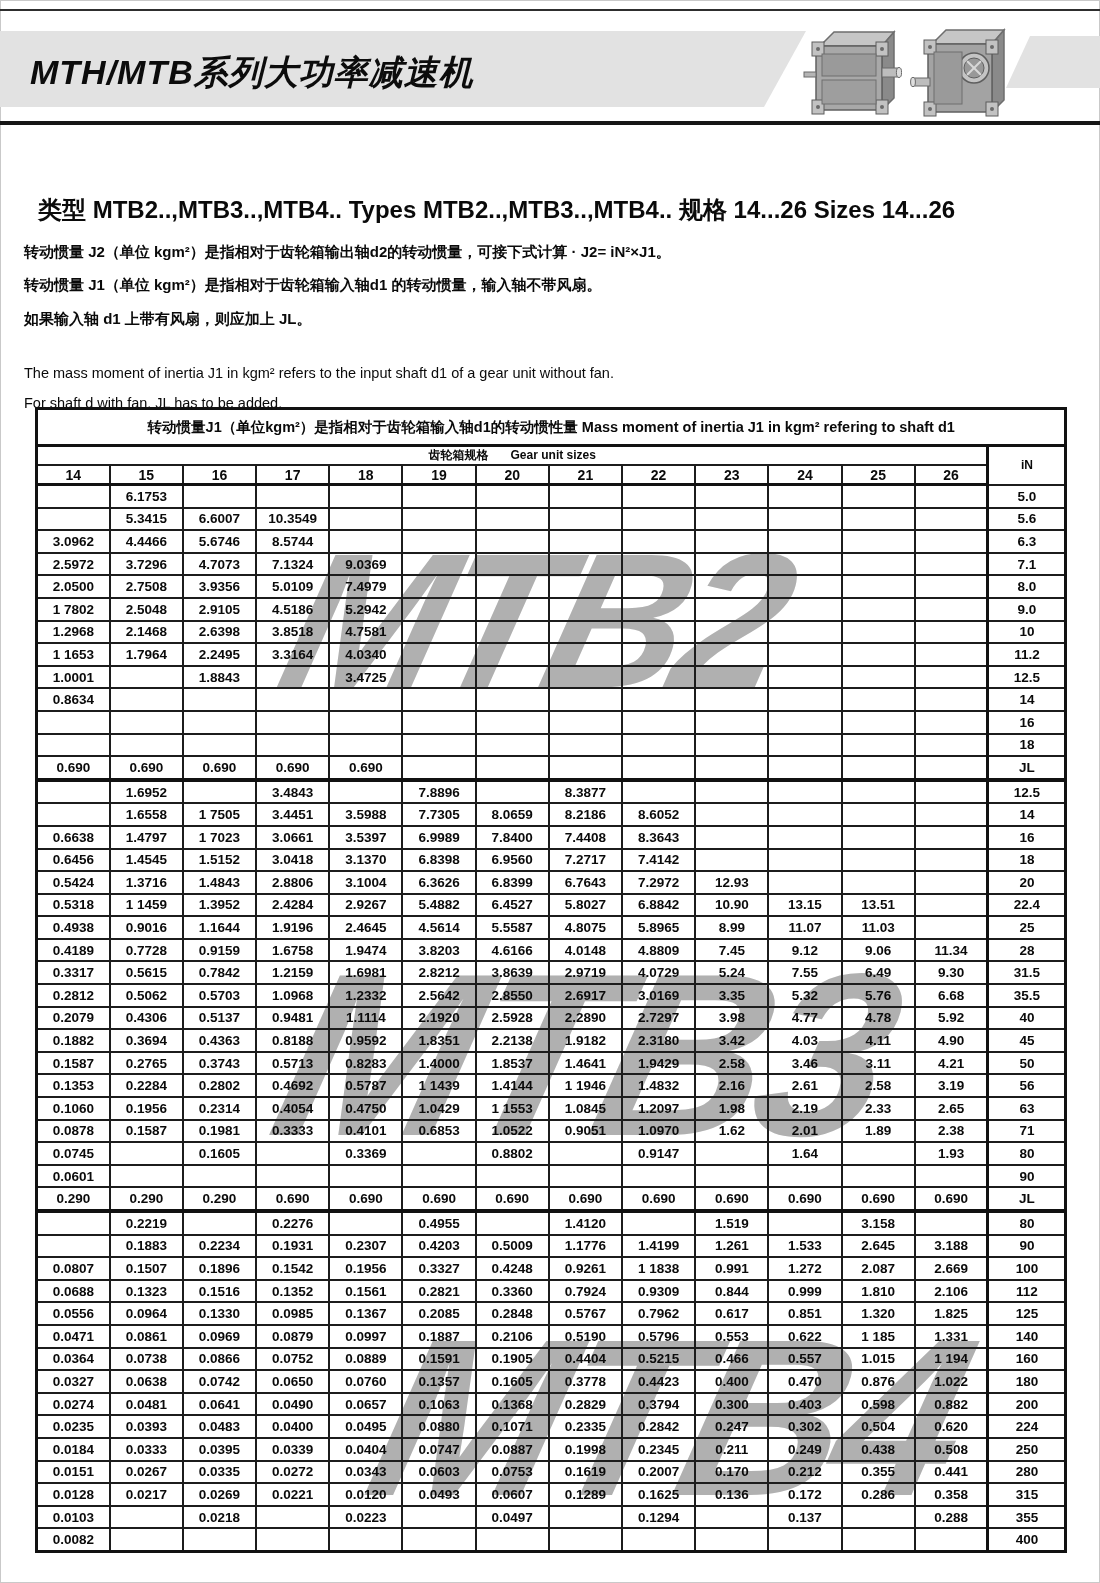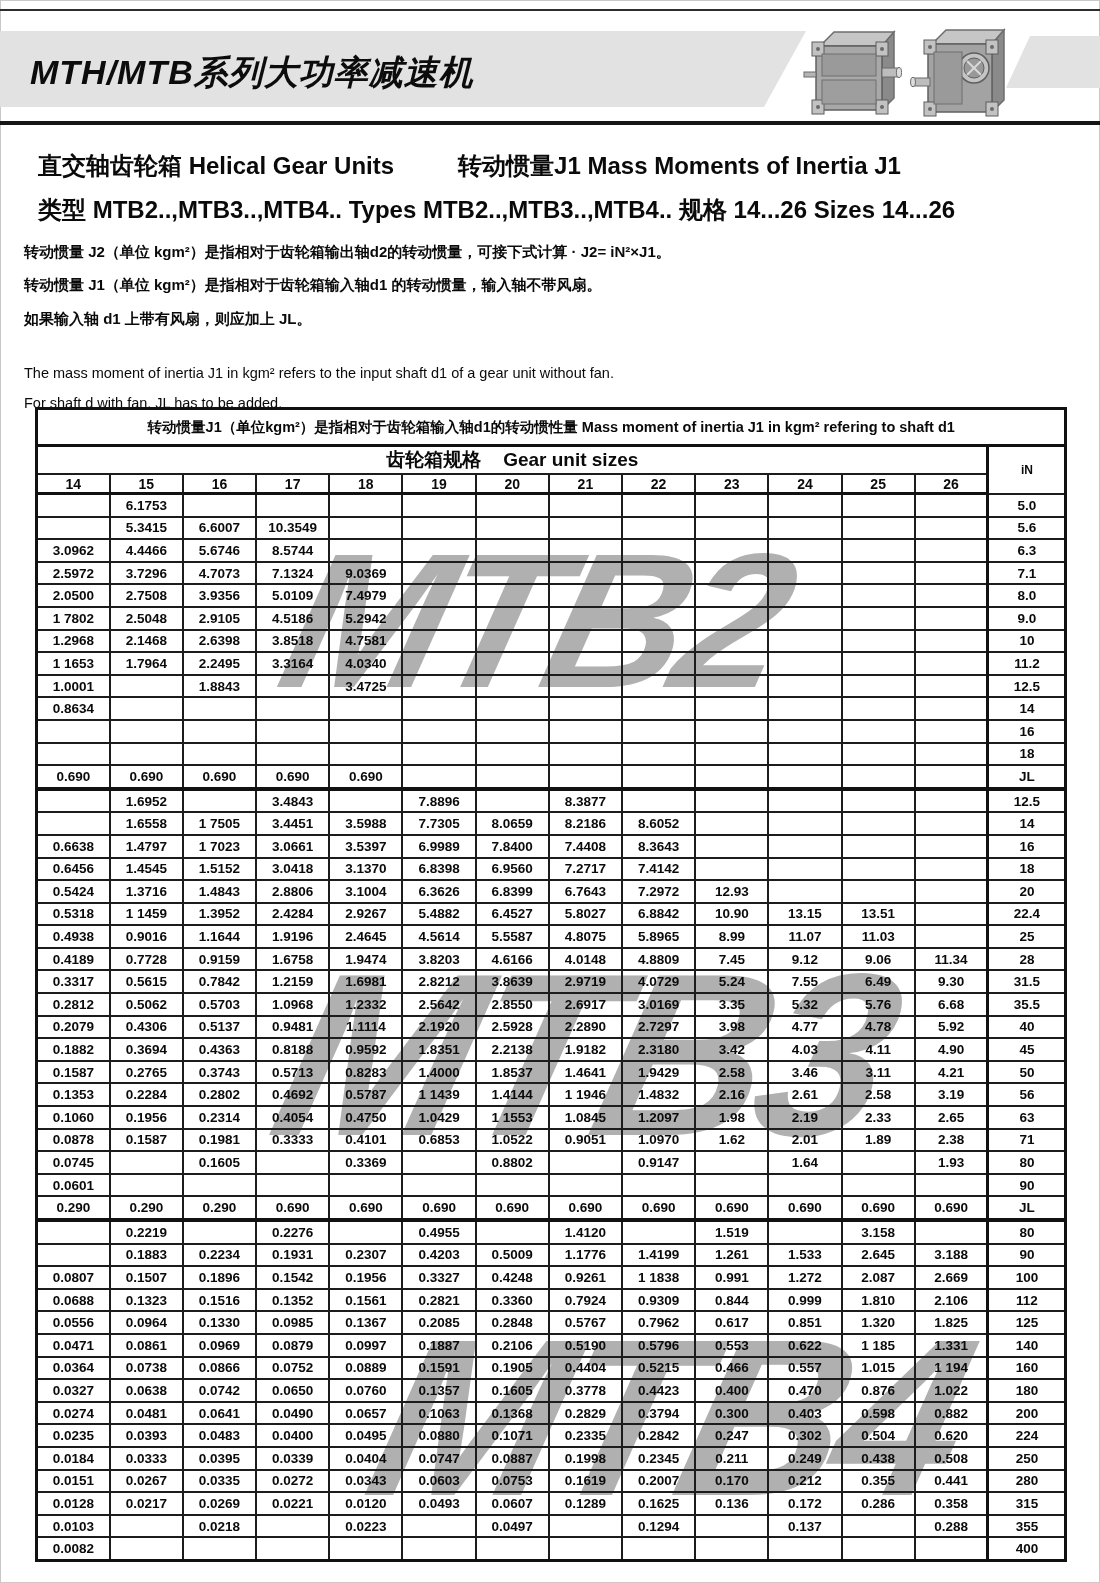--- a/index.html
+++ b/index.html
@@ -54,21 +54,21 @@
   table.jtable {
     position:relative; z-index:1; width:1030px; border-collapse:collapse; table-layout:fixed;
     background:transparent;
   }
   .jtable th, .jtable td {
     border:2px solid #1c1c1c; padding:0; text-align:center; vertical-align:middle;
     overflow:hidden; white-space:nowrap;
   }
   .jtable { border:3px solid #111111;padding-left:46px; }
   .ttl  { height:34px; font-size:14.5px; font-weight:bold; border-bottom:3px solid #111111 !important; }
-  .grp  { height:17px; font-size:19px; font-weight:bold; }
+  .grp  { height:17px; font-size:12px; font-weight:bold; }
   .grp .gap { display:inline-block; width:22px; }
   .szh  { height:17px; font-size:14px; font-weight:bold; border-bottom:3px solid #111111 !important; }
   .jtable td { height:20.6px; font-size:13.5px; font-weight:bold; }
   .incol { border-left:3px solid #111111 !important; }
   .inhead { font-size:12px; font-weight:bold; }
   tr.sep td { border-bottom:4px solid #111111 !important; }
 </style>
 </head>
 <body>
 
@@ -115,23 +115,20 @@
       <line x1="57" y1="45" x2="71" y2="59" stroke="#d8d8d8" stroke-width="2"></line>
       <line x1="71" y1="45" x2="57" y2="59" stroke="#d8d8d8" stroke-width="2"></line>
       <rect x="24" y="36" width="28" height="52" fill="#9a9a9a" stroke="#6e6e6e"></rect>
       <rect x="2" y="62" width="18" height="8" fill="#bdbdbd" stroke="#6a6a6a"></rect>
       <ellipse cx="3" cy="66" rx="2.4" ry="4.6" fill="#dedede" stroke="#6a6a6a"></ellipse>
     </svg>
   </div>
 
   <div class="rule"></div>
 
-  <div class="t1">
-    <span>直交轴齿轮箱 Helical Gear Units</span><span class="seg2">转动惯量J1 Mass Moments of Inertia J1</span>
-  </div>
   <div class="t2">类型 MTB2..,MTB3..,MTB4..  Types MTB2..,MTB3..,MTB4.. 规格 14...26 Sizes 14...26</div>
 
   <div class="intro-line zh il0">转动惯量 J2（单位 kgm²）是指相对于齿轮箱输出轴d2的转动惯量，可接下式计算 · J2= iN²×J1。</div>
   <div class="intro-line zh il1">转动惯量 J1（单位 kgm²）是指相对于齿轮箱输入轴d1 的转动惯量，输入轴不带风扇。</div>
   <div class="intro-line zh il2">如果输入轴 d1 上带有风扇，则应加上 JL。</div>
   <div class="intro-line en il4">The mass moment of inertia J1 in kgm² refers to the input shaft d1 of a gear unit without fan.</div>
   <div class="intro-line en il5">For shaft d with fan, JL has to be added.</div>
 
   <div class="twrap">
     <div class="wm wm-0">MTB2</div>

